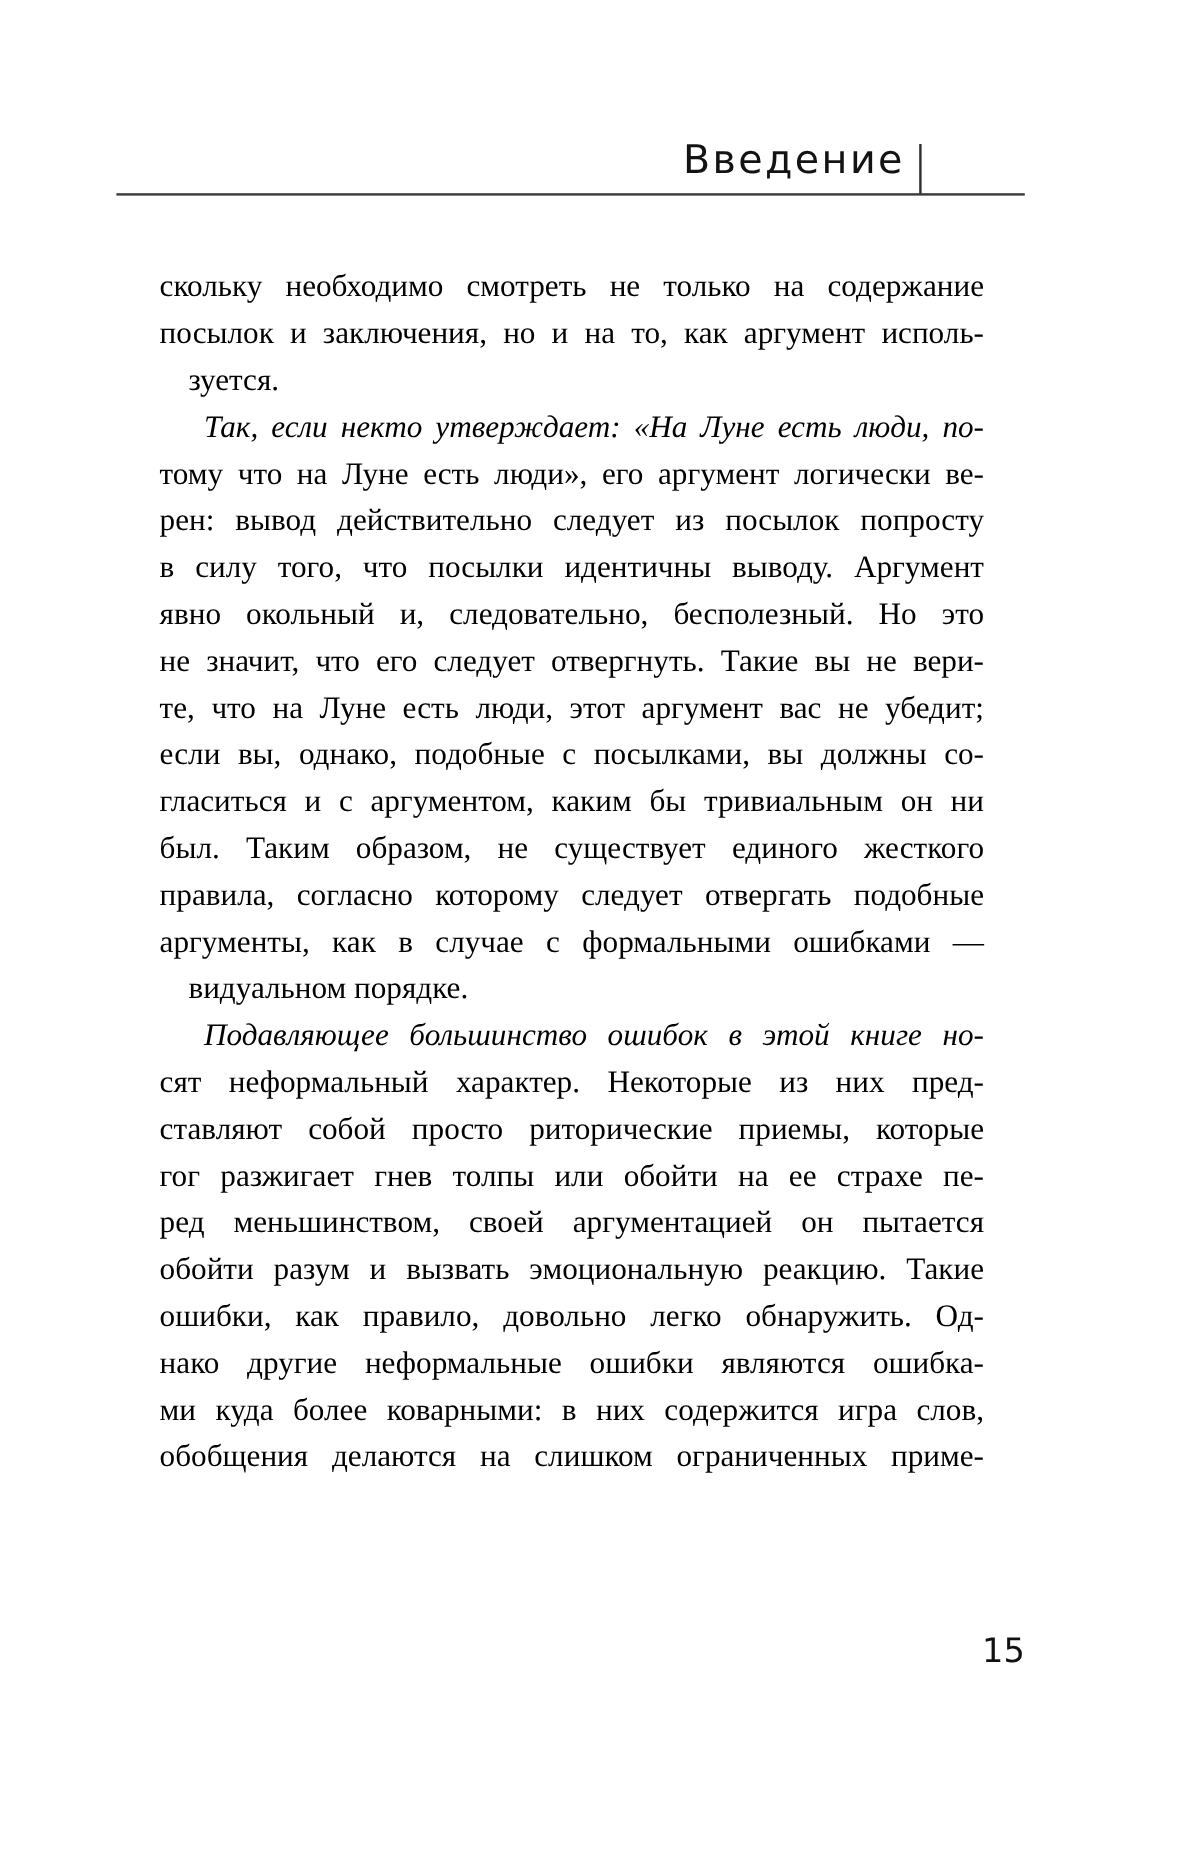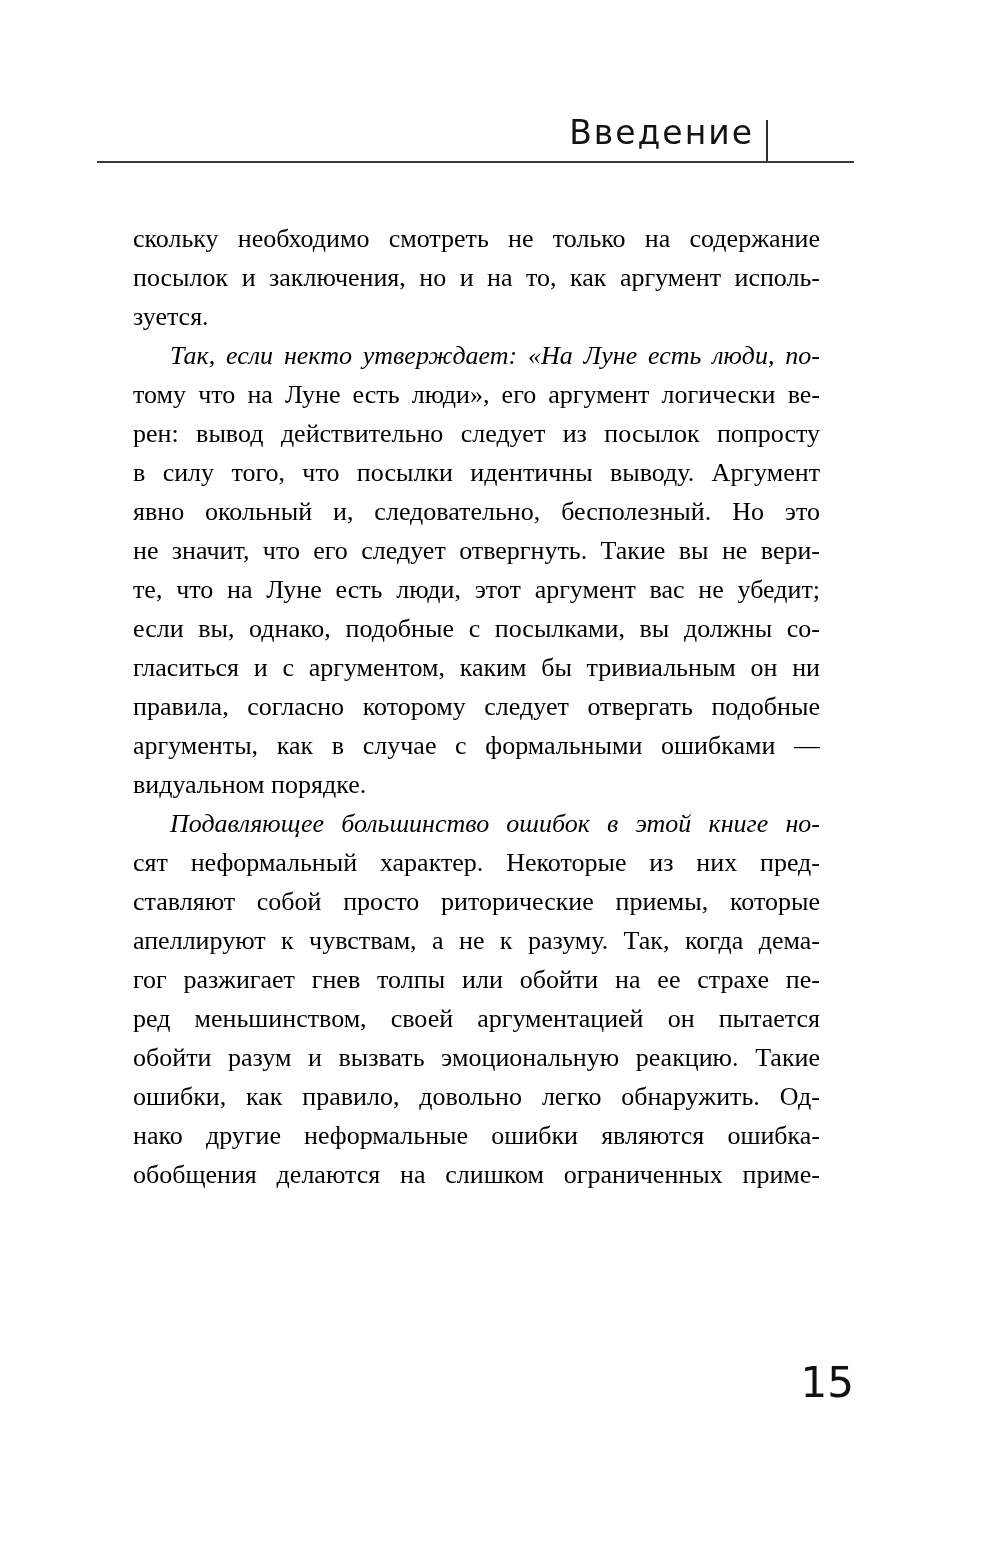--- a/index.html
+++ b/index.html
@@ -61,28 +61,29 @@
     white-space: normal;
     overflow: visible;
   }
   .line.indent {
     padding-left: 37px;
     font-style: italic;
   }
   .line.no-justify {
     text-align: left;
     text-align-last: left;
+    margin-left: 24px;
   }
   
   .page-number {
     position: absolute;
     top: 1362px;
     right: 146px;
     font-family: "DejaVu Sans", "Liberation Sans", sans-serif;
-    font-size: 42px;
+    font-size: 28px;
     color: #111111;
     line-height: 1;
   }
 </style>
 </head>
 <body>
 
 <div class="page">
 
   <div class="header-title">Введение</div>
@@ -97,30 +98,31 @@
       <div class="line no-justify">зуется.</div>
       <div class="line indent">Так, если некто утверждает: «На Луне есть люди, по-</div>
       <div class="line">тому что на Луне есть люди», его аргумент логически ве-</div>
       <div class="line">рен: вывод действительно следует из посылок попросту</div>
       <div class="line">в силу того, что посылки идентичны выводу. Аргумент</div>
       <div class="line">явно окольный и, следовательно, бесполезный. Но это</div>
       <div class="line">не значит, что его следует отвергнуть. Такие вы не вери-</div>
       <div class="line">те, что на Луне есть люди, этот аргумент вас не убедит;</div>
       <div class="line">если вы, однако, подобные с посылками, вы должны со-</div>
       <div class="line">гласиться и с аргументом, каким бы тривиальным он ни</div>
+      <div class="line">был. Таким образом, не существует единого жесткого</div>
       <div class="line">правила, согласно которому следует отвергать подобные</div>
       <div class="line">аргументы, как в случае с формальными ошибками —</div>
       <div class="line no-justify">видуальном порядке.</div>
       <div class="line indent">Подавляющее большинство ошибок в этой книге но-</div>
       <div class="line">сят неформальный характер. Некоторые из них пред-</div>
       <div class="line">ставляют собой просто риторические приемы, которые</div>
-      <div class="line">апеллируют к чувствам, а не к разуму. Так, когда дема-</div>
       <div class="line">гог разжигает гнев толпы или обойти на ее страхе пе-</div>
       <div class="line">ред меньшинством, своей аргументацией он пытается</div>
       <div class="line">обойти разум и вызвать эмоциональную реакцию. Такие</div>
       <div class="line">ошибки, как правило, довольно легко обнаружить. Од-</div>
       <div class="line">нако другие неформальные ошибки являются ошибка-</div>
+      <div class="line">ми куда более коварными: в них содержится игра слов,</div>
       <div class="line">обобщения делаются на слишком ограниченных приме-</div>
     </main>
 
   <div class="page-number">15</div>
 
 </div>
 
 </body></html>

